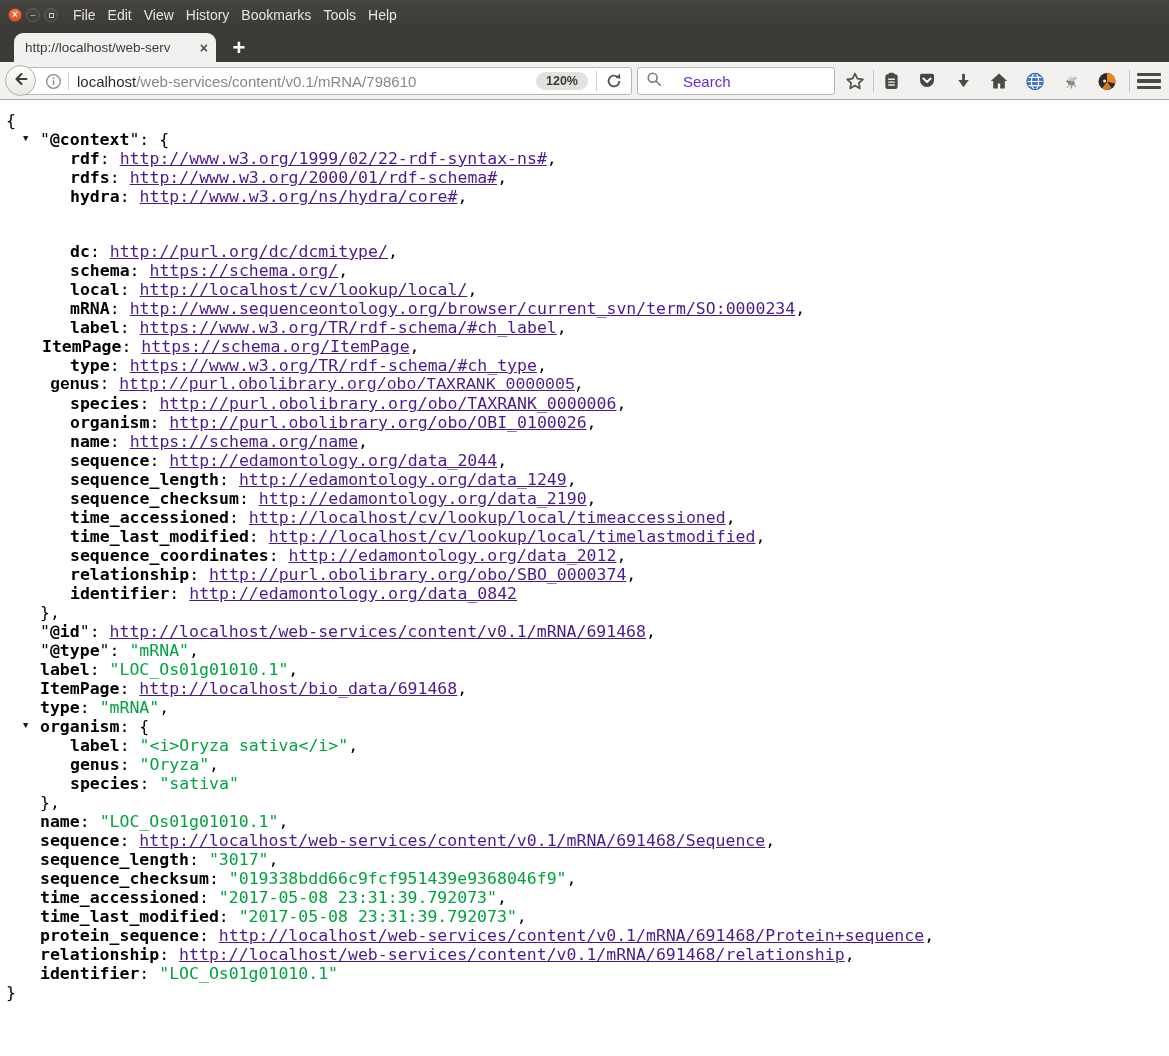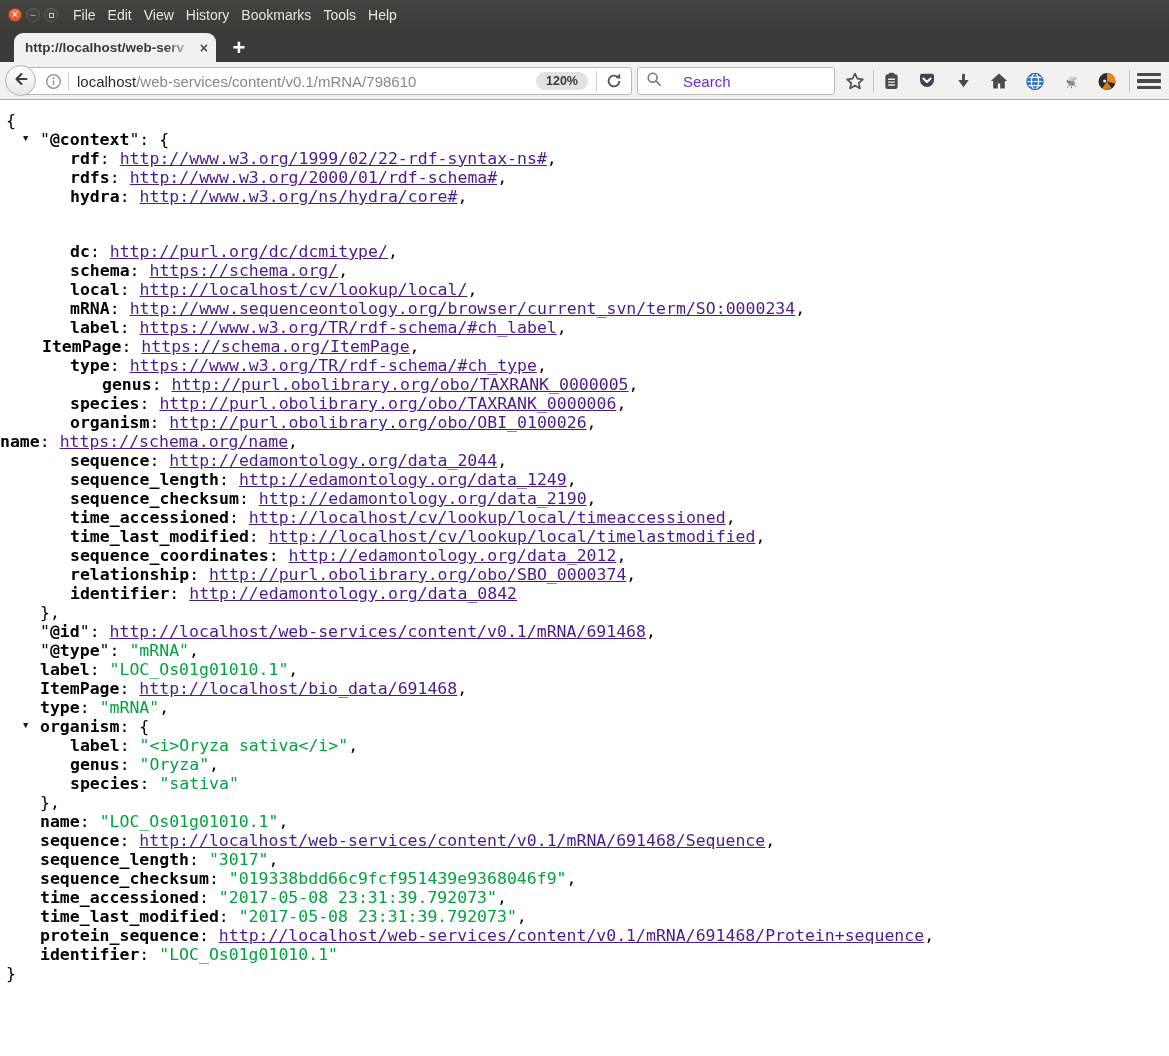--- a/index.html
+++ b/index.html
@@ -22,21 +22,21 @@
 
   
   .tabstrip { position:absolute; left:0; top:30px; width:1169px; height:32px; background:#3b3a36; }
   .tab {
     position:absolute; left:14px; top:3px; width:202px; height:29px;
     background:#f2f1ef; border-radius:9px 9px 0 0;
     display:flex; align-items:center; padding:0 8px 0 11px; cursor:default;
   }
   .tab-title { font-size:13.5px; color:#3a3936; white-space:nowrap; overflow:hidden; flex:1;
     -webkit-mask-image:linear-gradient(90deg,#000 82%,transparent 98%);
-            mask-image:linear-gradient(90deg,#000 82%,transparent 98%);font-weight:bold; }
+            mask-image:linear-gradient(90deg,#000 82%,transparent 98%); }
   .tab-close { font-size:14px; color:#4b4a47; font-weight:bold; margin-left:4px; line-height:1; cursor:pointer; }
   .newtab { position:absolute; left:224px; top:3px; width:30px; height:29px; display:flex; align-items:center; justify-content:center;
     color:#fdfdfd; font-size:22px; font-weight:bold; line-height:1; cursor:pointer; border-radius:0 0 6px 6px; }
 
   
   .navbar { position:absolute; left:0; top:62px; width:1169px; height:38px; background:#f2f1ef; border-bottom:1px solid #aeaca7; }
   .back-btn { position:absolute; left:5px; top:3px; width:31px; height:31px; border-radius:50%;
     background:linear-gradient(#fdfdfc,#eae8e5); border:1px solid #b3b1ac; z-index:3;
     display:flex; align-items:center; justify-content:center; cursor:pointer; }
   .urlbar { position:absolute; left:20px; top:5px; width:612px; height:28px; background:#fff;
@@ -213,24 +213,24 @@
     <div class="jline" style="padding-left: 70px;"><span class="k">rdf</span><span class="p">: </span><a class="a">http://www.w3.org/1999/02/22-rdf-syntax-ns#</a><span class="p">,</span></div>
     <div class="jline" style="padding-left: 70px;"><span class="k">rdfs</span><span class="p">: </span><a class="a">http://www.w3.org/2000/01/rdf-schema#</a><span class="p">,</span></div>
     <div class="jline" style="padding-left: 70px;"><span class="k">hydra</span><span class="p">: </span><a class="a">http://www.w3.org/ns/hydra/core#</a><span class="p">,</span></div>
     <div class="jline" style="padding-left: 70px; margin-top: 36px;"><span class="k">dc</span><span class="p">: </span><a class="a">http://purl.org/dc/dcmitype/</a><span class="p">,</span></div>
     <div class="jline" style="padding-left: 70px;"><span class="k">schema</span><span class="p">: </span><a class="a">https://schema.org/</a><span class="p">,</span></div>
     <div class="jline" style="padding-left: 70px;"><span class="k">local</span><span class="p">: </span><a class="a">http://localhost/cv/lookup/local/</a><span class="p">,</span></div>
     <div class="jline" style="padding-left: 70px;"><span class="k">mRNA</span><span class="p">: </span><a class="a">http://www.sequenceontology.org/browser/current_svn/term/SO:0000234</a><span class="p">,</span></div>
     <div class="jline" style="padding-left: 70px;"><span class="k">label</span><span class="p">: </span><a class="a">https://www.w3.org/TR/rdf-schema/#ch_label</a><span class="p">,</span></div>
     <div class="jline" style="padding-left: 42px;"><span class="k">ItemPage</span><span class="p">: </span><a class="a">https://schema.org/ItemPage</a><span class="p">,</span></div>
     <div class="jline" style="padding-left: 70px;"><span class="k">type</span><span class="p">: </span><a class="a">https://www.w3.org/TR/rdf-schema/#ch_type</a><span class="p">,</span></div>
-    <div class="jline" style="padding-left: 102px;"><span class="k">genus</span><span class="p">: </span><a class="a">http://purl.obolibrary.org/obo/TAXRANK_0000005</a><span class="p">,</span></div>
+    <div class="jline" style="padding-left: 50px; font-family: Liberation Mono, monospace;"><span class="k">genus</span><span class="p">: </span><a class="a">http://purl.obolibrary.org/obo/TAXRANK_0000005</a><span class="p">,</span></div>
     <div class="jline" style="padding-left: 70px;"><span class="k">species</span><span class="p">: </span><a class="a">http://purl.obolibrary.org/obo/TAXRANK_0000006</a><span class="p">,</span></div>
     <div class="jline" style="padding-left: 70px;"><span class="k">organism</span><span class="p">: </span><a class="a">http://purl.obolibrary.org/obo/OBI_0100026</a><span class="p">,</span></div>
-    <div class="jline" style=""><span class="k">name</span><span class="p">: </span><a class="a">https://schema.org/name</a><span class="p">,</span></div>
+    <div class="jline" style="padding-left: 70px;"><span class="k">name</span><span class="p">: </span><a class="a">https://schema.org/name</a><span class="p">,</span></div>
     <div class="jline" style="padding-left: 70px;"><span class="k">sequence</span><span class="p">: </span><a class="a">http://edamontology.org/data_2044</a><span class="p">,</span></div>
     <div class="jline" style="padding-left: 70px;"><span class="k">sequence_length</span><span class="p">: </span><a class="a">http://edamontology.org/data_1249</a><span class="p">,</span></div>
     <div class="jline" style="padding-left: 70px;"><span class="k">sequence_checksum</span><span class="p">: </span><a class="a">http://edamontology.org/data_2190</a><span class="p">,</span></div>
     <div class="jline" style="padding-left: 70px;"><span class="k">time_accessioned</span><span class="p">: </span><a class="a">http://localhost/cv/lookup/local/timeaccessioned</a><span class="p">,</span></div>
     <div class="jline" style="padding-left: 70px;"><span class="k">time_last_modified</span><span class="p">: </span><a class="a">http://localhost/cv/lookup/local/timelastmodified</a><span class="p">,</span></div>
     <div class="jline" style="padding-left: 70px;"><span class="k">sequence_coordinates</span><span class="p">: </span><a class="a">http://edamontology.org/data_2012</a><span class="p">,</span></div>
     <div class="jline" style="padding-left: 70px;"><span class="k">relationship</span><span class="p">: </span><a class="a">http://purl.obolibrary.org/obo/SBO_0000374</a><span class="p">,</span></div>
     <div class="jline" style="padding-left: 70px;"><span class="k">identifier</span><span class="p">: </span><a class="a">http://edamontology.org/data_0842</a></div>
     <div class="jline" style="padding-left: 40px;"><span class="p">},</span></div>
     <div class="jline" style="padding-left: 40px;"><span class="p">"</span><span class="k">@id</span><span class="p">": </span><a class="a">http://localhost/web-services/content/v0.1/mRNA/691468</a><span class="p">,</span></div>
@@ -243,15 +243,16 @@
     <div class="jline" style="padding-left: 70px;"><span class="k">genus</span><span class="p">: </span><span class="s">"Oryza"</span><span class="p">,</span></div>
     <div class="jline" style="padding-left: 70px;"><span class="k">species</span><span class="p">: </span><span class="s">"sativa"</span></div>
     <div class="jline" style="padding-left: 40px;"><span class="p">},</span></div>
     <div class="jline" style="padding-left: 40px;"><span class="k">name</span><span class="p">: </span><span class="s">"LOC_Os01g01010.1"</span><span class="p">,</span></div>
     <div class="jline" style="padding-left: 40px;"><span class="k">sequence</span><span class="p">: </span><a class="a">http://localhost/web-services/content/v0.1/mRNA/691468/Sequence</a><span class="p">,</span></div>
     <div class="jline" style="padding-left: 40px;"><span class="k">sequence_length</span><span class="p">: </span><span class="s">"3017"</span><span class="p">,</span></div>
     <div class="jline" style="padding-left: 40px;"><span class="k">sequence_checksum</span><span class="p">: </span><span class="s">"019338bdd66c9fcf951439e9368046f9"</span><span class="p">,</span></div>
     <div class="jline" style="padding-left: 40px;"><span class="k">time_accessioned</span><span class="p">: </span><span class="s">"2017-05-08 23:31:39.792073"</span><span class="p">,</span></div>
     <div class="jline" style="padding-left: 40px;"><span class="k">time_last_modified</span><span class="p">: </span><span class="s">"2017-05-08 23:31:39.792073"</span><span class="p">,</span></div>
     <div class="jline" style="padding-left: 40px;"><span class="k">protein_sequence</span><span class="p">: </span><a class="a">http://localhost/web-services/content/v0.1/mRNA/691468/Protein+sequence</a><span class="p">,</span></div>
+    <div class="jline" style="padding-left: 40px;"><span class="k">relationship</span><span class="p">: </span><a class="a">http://localhost/web-services/content/v0.1/mRNA/691468/relationship</a><span class="p">,</span></div>
     <div class="jline" style="padding-left: 40px;"><span class="k">identifier</span><span class="p">: </span><span class="s">"LOC_Os01g01010.1"</span></div>
     <div class="jline" style="padding-left: 6px;"><span class="p">}</span></div>
   </div>
 
 </body></html>

